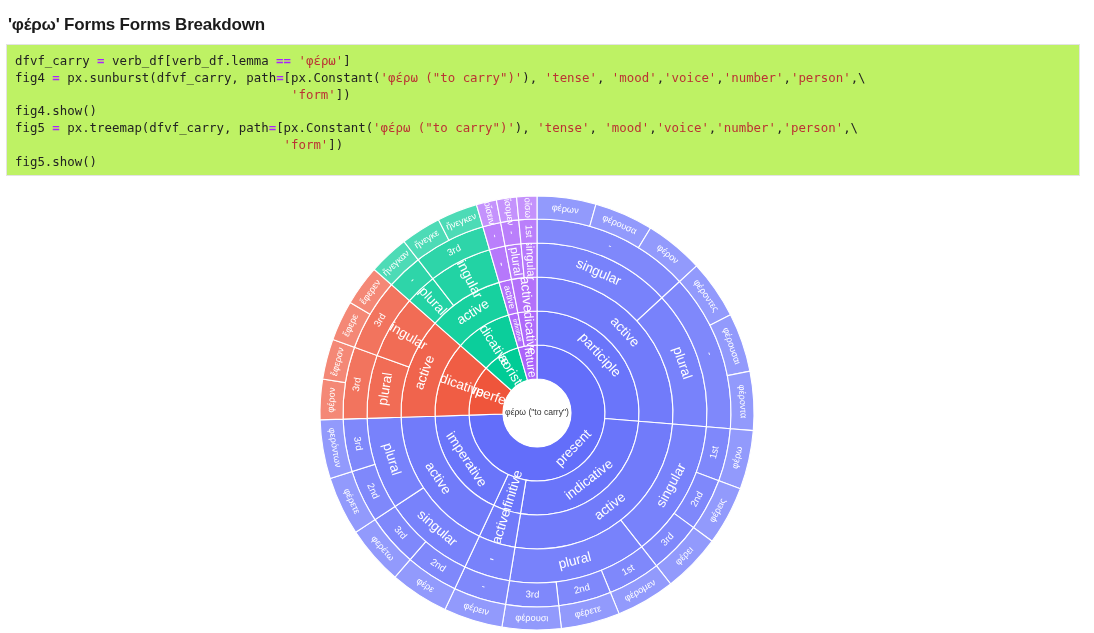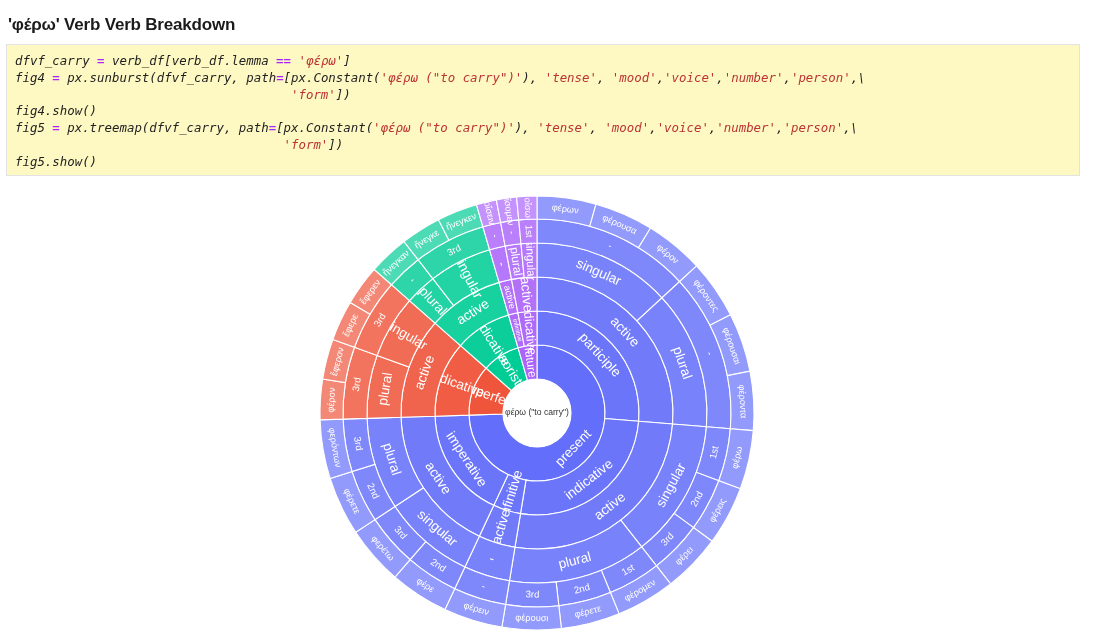--- a/index.html
+++ b/index.html
@@ -18,25 +18,24 @@
     font-size:17px;
     font-weight:bold;
     letter-spacing:-0.2px;
     color:#1b1b1b;
     white-space:nowrap;
   }
   #code-block{
     position:absolute;
     left:6px; top:44px;
     width:1074px; height:132px;
-    background:#fef9c3;
+    background:#bef264;
     border:1px solid #e3e3e3;
     box-sizing:border-box;
     overflow:hidden;
-    font-style:italic;
   }
   #code-pre{
     margin:0;
     padding:8px 0 0 8px;
     font-family:"DejaVu Sans Mono","Liberation Mono",monospace;
     font-size:12.4px;
     line-height:16.8px;
     white-space:pre;
     color:#222222;
   }
@@ -60,21 +59,21 @@
     font-family:"Liberation Sans", sans-serif;
     font-size:8.6px;
     fill:#333;
     text-anchor:middle;
     dominant-baseline:middle;
   }
 </style>
 </head>
 <body>
 
-<h1 id="page-title">'φέρω' Verb Verb Breakdown</h1>
+<h1 id="page-title">'φέρω' Forms Forms Breakdown</h1>
 
 <div id="code-block">
   <pre id="code-pre">dfvf_carry <span class="tok-op">=</span> verb_df[verb_df.lemma <span class="tok-op">==</span> <span class="tok-str">'φέρω'</span>]
 fig4 <span class="tok-op">=</span> px.sunburst(dfvf_carry, path<span class="tok-op">=</span>[px.Constant(<span class="tok-str">'φέρω ("to carry")'</span>), <span class="tok-str">'tense'</span>, <span class="tok-str">'mood'</span>,<span class="tok-str">'voice'</span>,<span class="tok-str">'number'</span>,<span class="tok-str">'person'</span>,\
                                      <span class="tok-str">'form'</span>])
 fig4.show()
 fig5 <span class="tok-op">=</span> px.treemap(dfvf_carry, path<span class="tok-op">=</span>[px.Constant(<span class="tok-str">'φέρω ("to carry")'</span>), <span class="tok-str">'tense'</span>, <span class="tok-str">'mood'</span>,<span class="tok-str">'voice'</span>,<span class="tok-str">'number'</span>,<span class="tok-str">'person'</span>,\
                                     <span class="tok-str">'form'</span>])
 fig5.show()</pre>
 </div>

